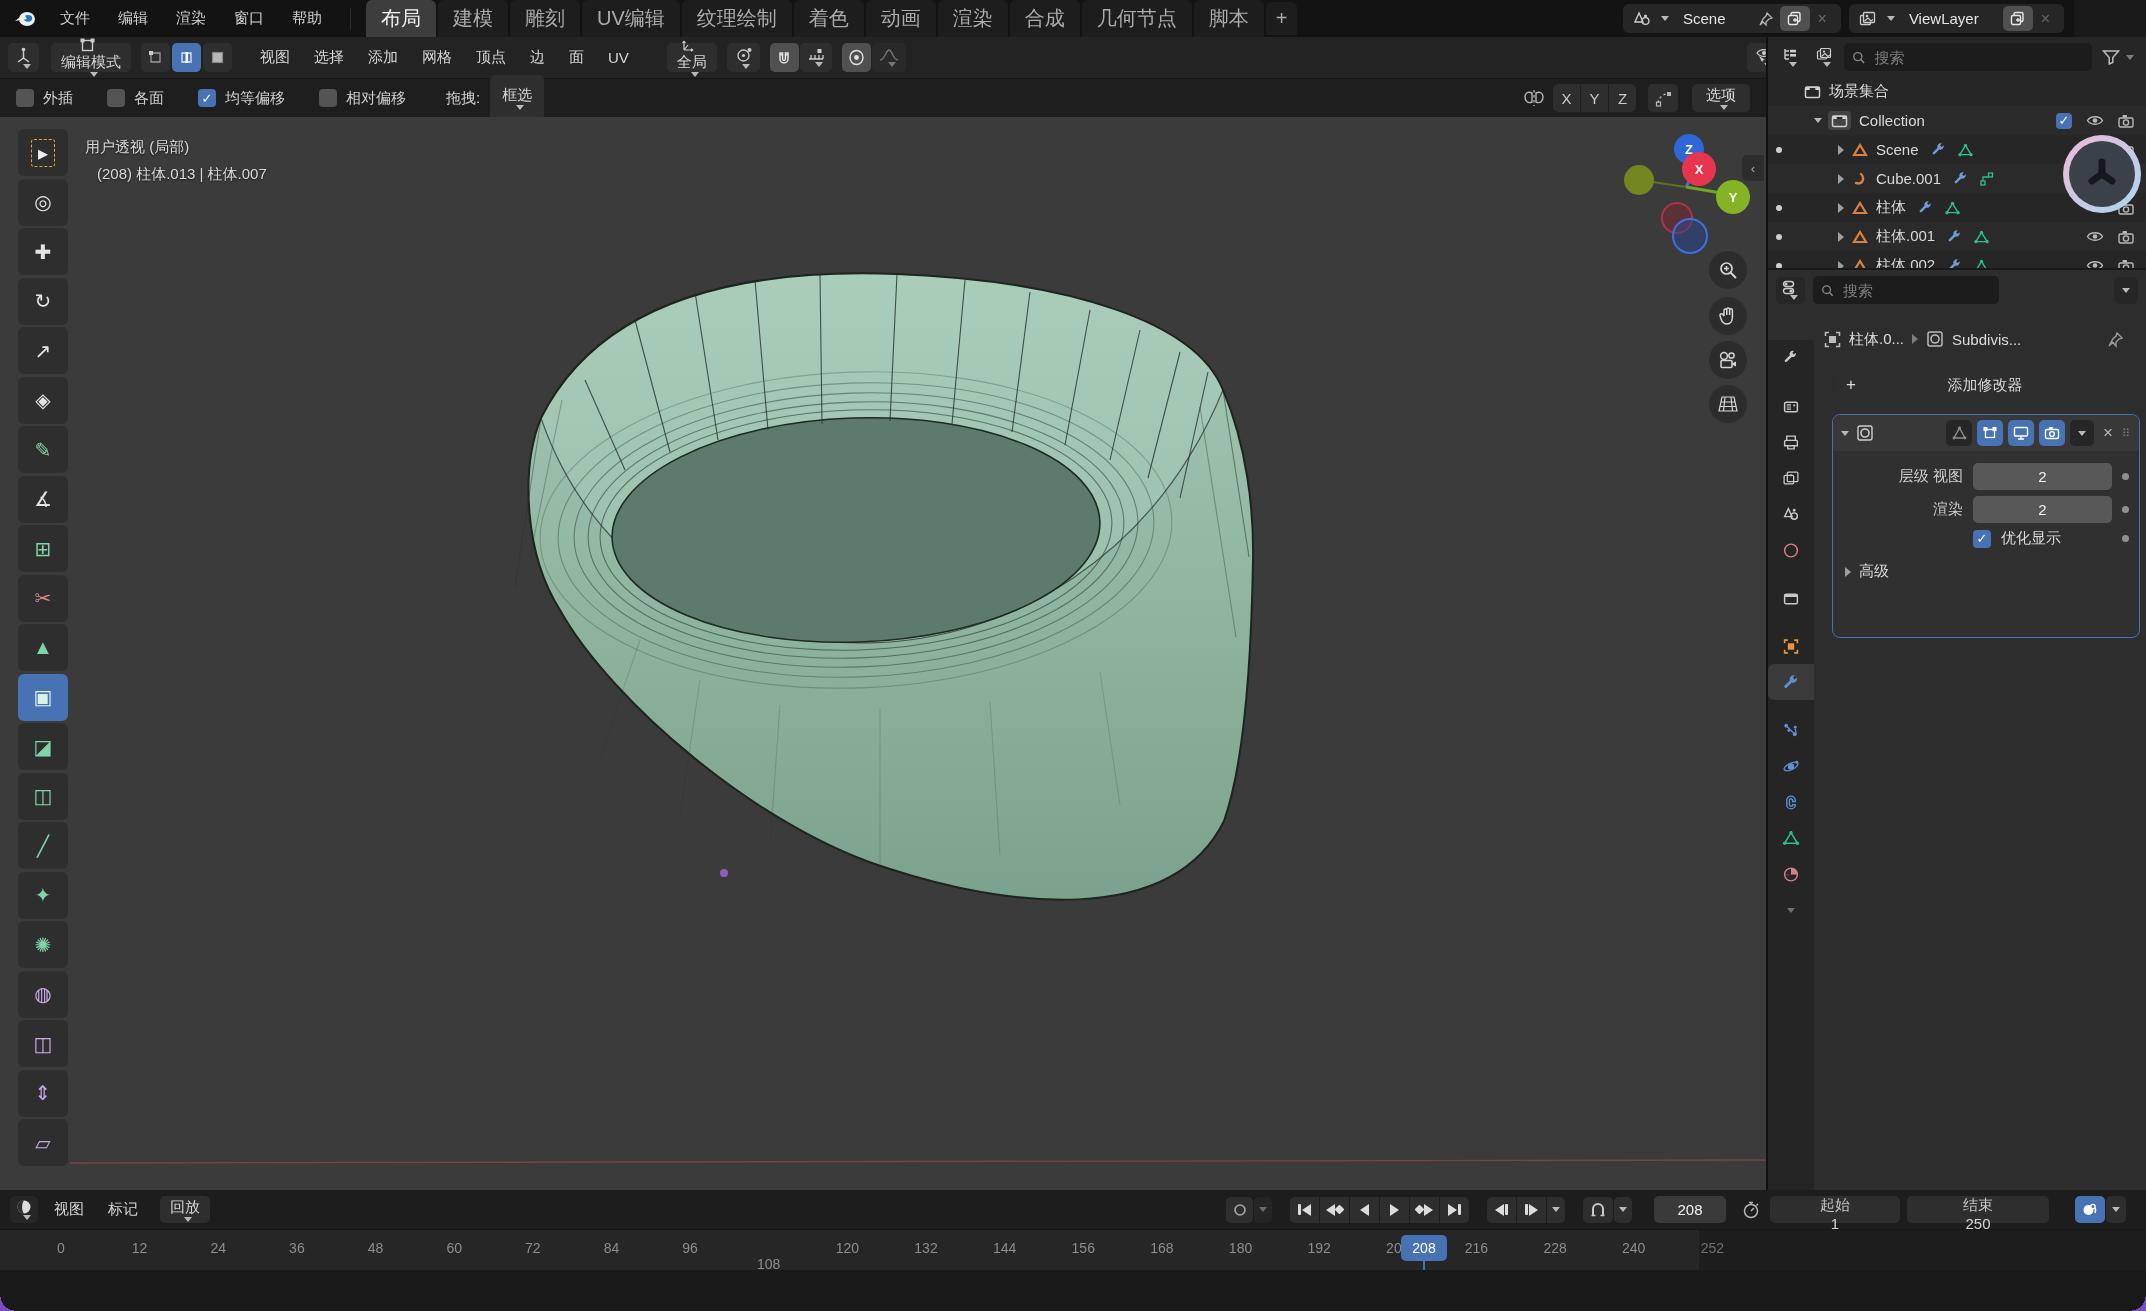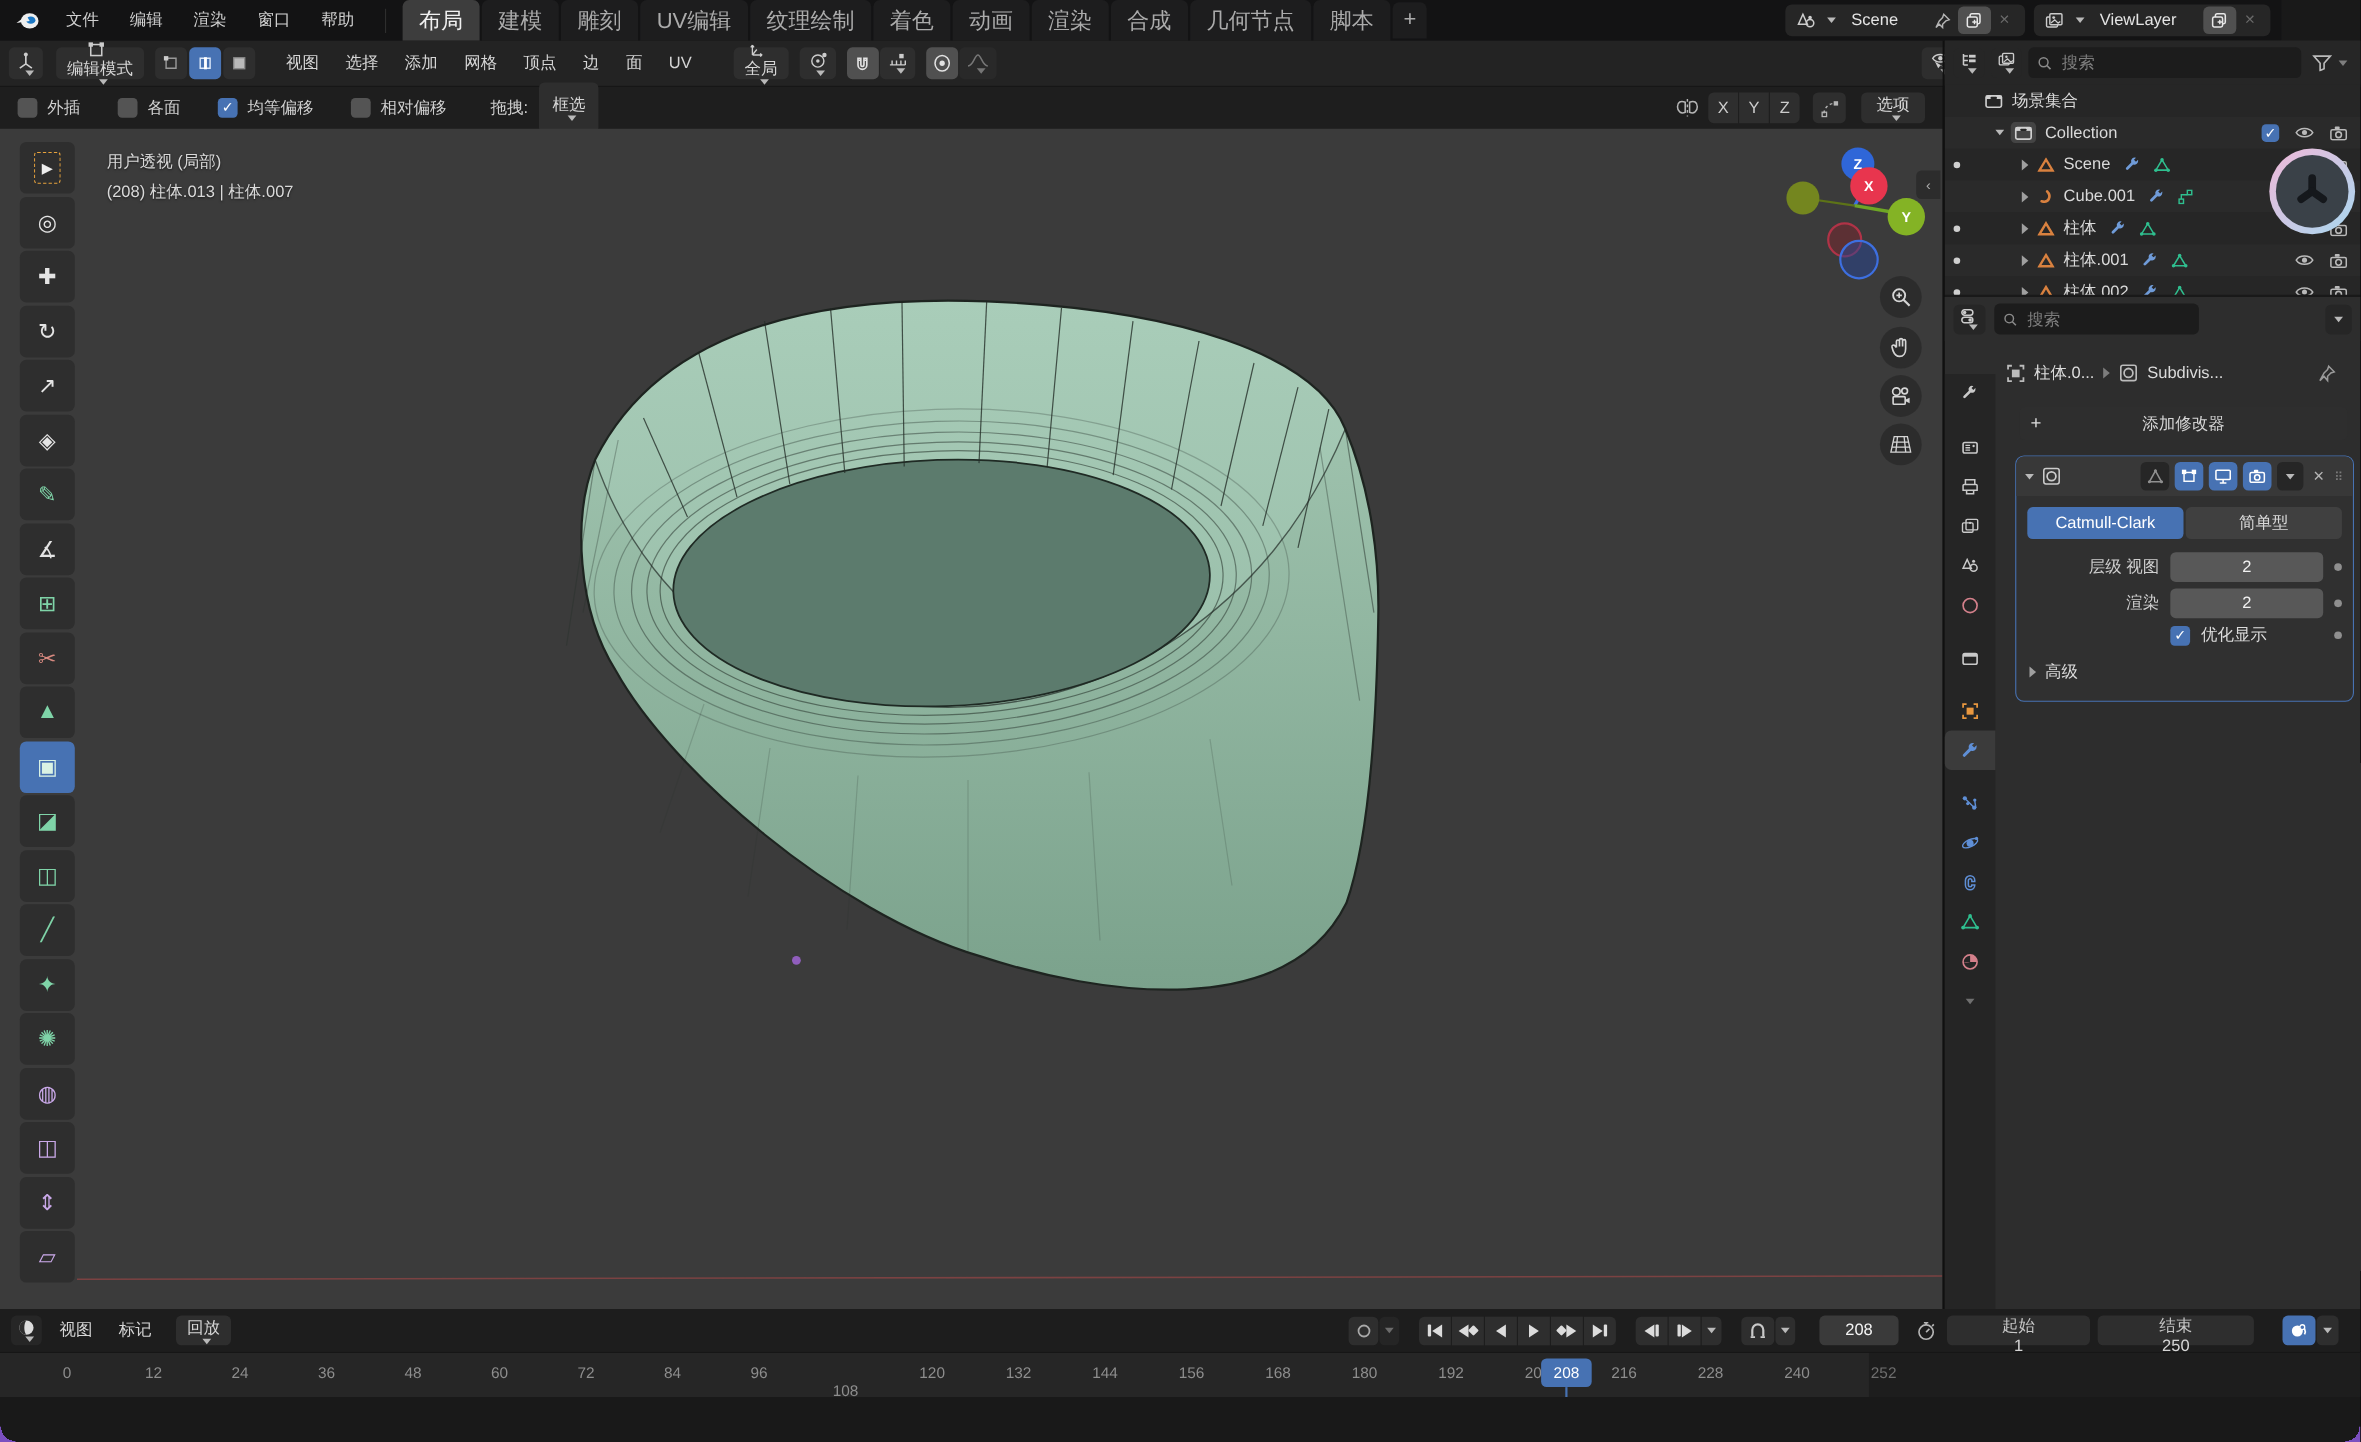--- a/index.html
+++ b/index.html
@@ -465,21 +465,21 @@
       <path d="M541 301 C600 183 740 151 897 157 C1070 164 1196 205 1223 273
                C1247 330 1254 393 1253 444 C1251 563 1242 653 1224 704
                C1170 813 1000 788 890 752 C760 713 610 583 560 493
                C525 438 520 353 541 301 Z" fill="none" stroke="#1e2420" stroke-width="2"></path>
 
       <line x1="70" y1="1046" x2="1766" y2="1043" stroke="#b04848" stroke-width="1.4" opacity=".55"></line>
 
       <circle cx="724" cy="756" r="4" fill="#9a63cc" opacity=".9"></circle>
     </svg>
 
-    <div class="abs vp-label" style="left:97px;top:21px">用户透视 (局部)</div>
+    <div class="abs vp-label" style="left:85px;top:21px">用户透视 (局部)</div>
     <div class="abs vp-label" style="left:97px;top:48px">(208) 柱体.013 | 柱体.007</div>
 
     <div class="abs" style="left:1608px;top:15px;width:150px;height:140px">
       <svg class="abs" style="left:0;top:0" width="150" height="140" viewBox="0 0 150 140">
         <line x1="78" y1="55" x2="89" y2="35" stroke="#3d6fe0" stroke-width="3"></line>
         <line x1="78" y1="55" x2="125" y2="63" stroke="#6ea625" stroke-width="3"></line>
         <line x1="78" y1="55" x2="31" y2="48" stroke="#5d7317" stroke-width="2"></line>
       </svg>
       <span class="axis-ball" style="left:66px;top:2px;width:30px;height:30px;background:#2f66d8">
           <span>Z</span>
@@ -1055,24 +1055,20 @@
               <rect x="1.5" y="3.5" width="13" height="9" rx="1.5" fill="none" stroke="#fff" stroke-width="1.4"></rect>
               <circle cx="8" cy="8" r="2.4" fill="none" stroke="#fff" stroke-width="1.4"></circle>
               <rect x="5" y="1" width="4" height="2.2" rx="0.8" fill="#fff"></rect>
             </svg>
         </span>
         <span class="btn dark" style="width:24px;height:26px">
             <span class="chev small" style="margin:0"></span>
           </span>
         <span style="color:#b5b5b5;font-size:17px;padding:0 4px">×</span>
         <span style="color:#7a7a7a;letter-spacing:1px;font-size:11px">⠿</span>
-      </div>
-      <div class="row" style="padding:10px 10px 0 10px;gap:2px">
-        <span class="seg active" style="flex:1">Catmull-Clark</span>
-        <span class="seg" style="flex:1">简单型</span>
       </div>
       <div id="mod-rows">
           <div class="row" style="padding: 12px 10px 0px; gap: 10px;">
             <span style="width: 120px; text-align: right; color: rgb(207, 207, 207);">层级 视图</span>
             <span class="field" style="flex: 1 1 0%; height: 27px;">2</span>
             <span class="dot-anim"></span>
           </div>
           <div class="row" style="padding: 6px 10px 0px; gap: 10px;">
             <span style="width: 120px; text-align: right; color: rgb(207, 207, 207);">渲染</span>
             <span class="field" style="flex: 1 1 0%; height: 27px;">2</span>

